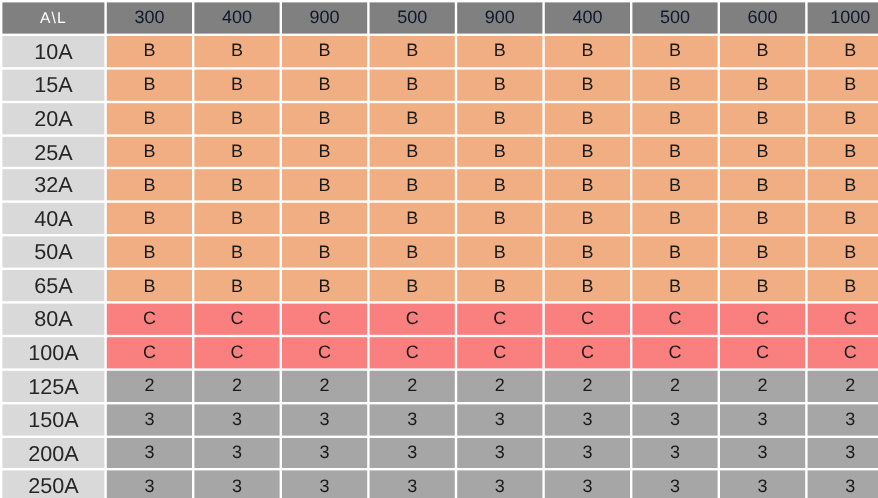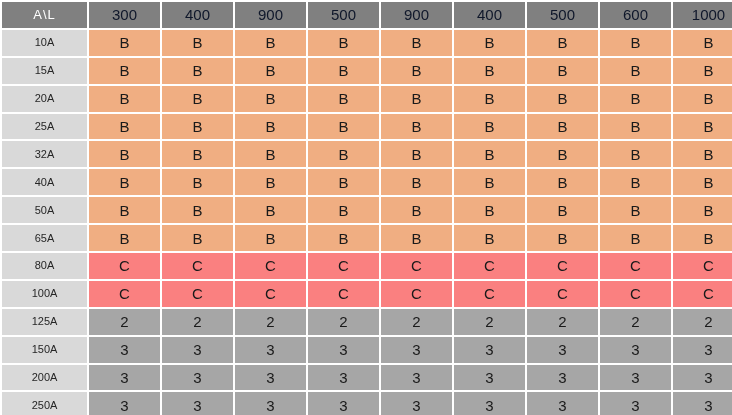--- a/index.html
+++ b/index.html
@@ -40,21 +40,21 @@
     letter-spacing: 1px;
   }
   .hdr-col {
     background: #808080;
     color: #0f172a;
     font-size: 15px;
   }
   .row-label {
     background: #d9d9d9;
     color: #262626;
-    font-size: 11px;
+    font-size: 18px;
   }
   .cell {
     font-size: 15px;
     color: #1a1a1a;
   }
   .cell.band-B { background: #f0ae82; }
   .cell.band-C { background: #fa8080; }
   .cell.band-2 { background: #a6a6a6; }
   .cell.band-3 { background: #a6a6a6; }
   tr { height: 25.9px; }

